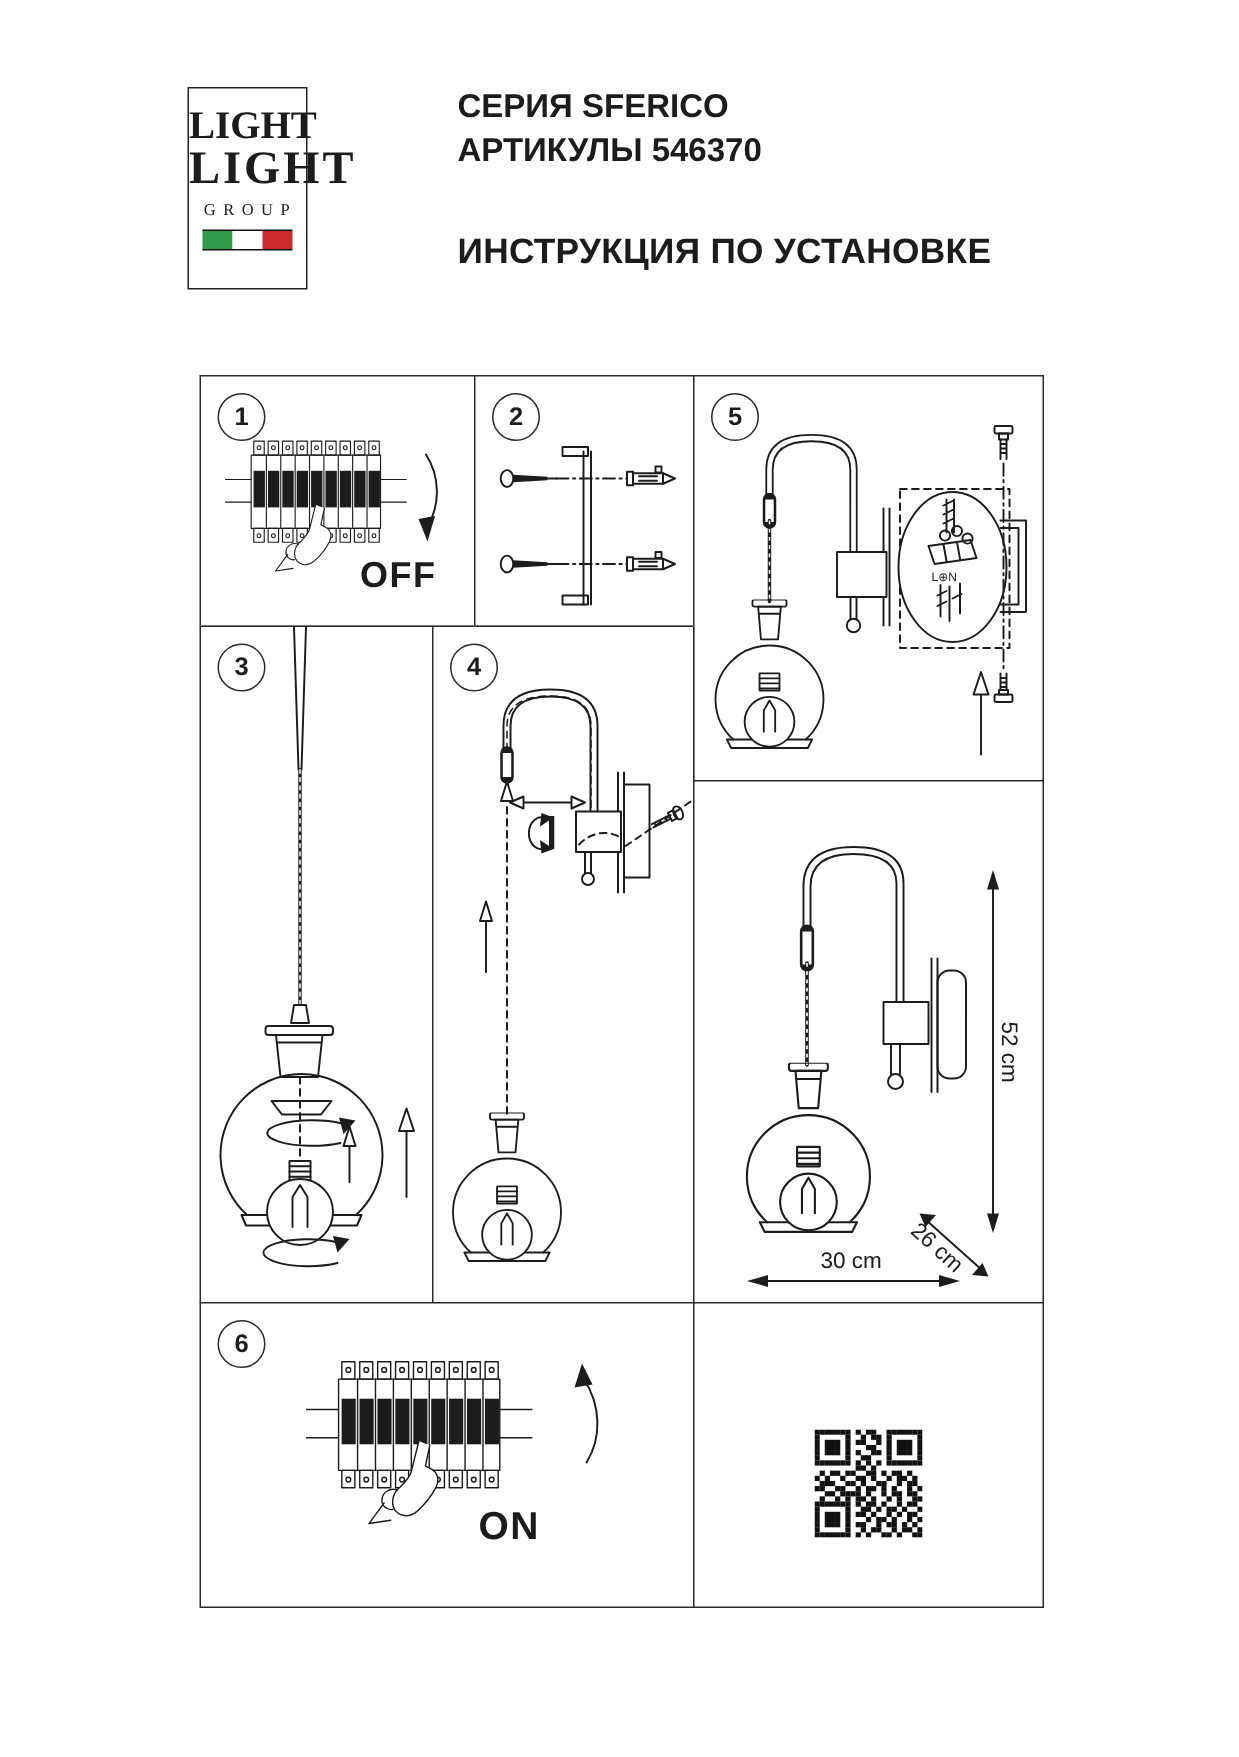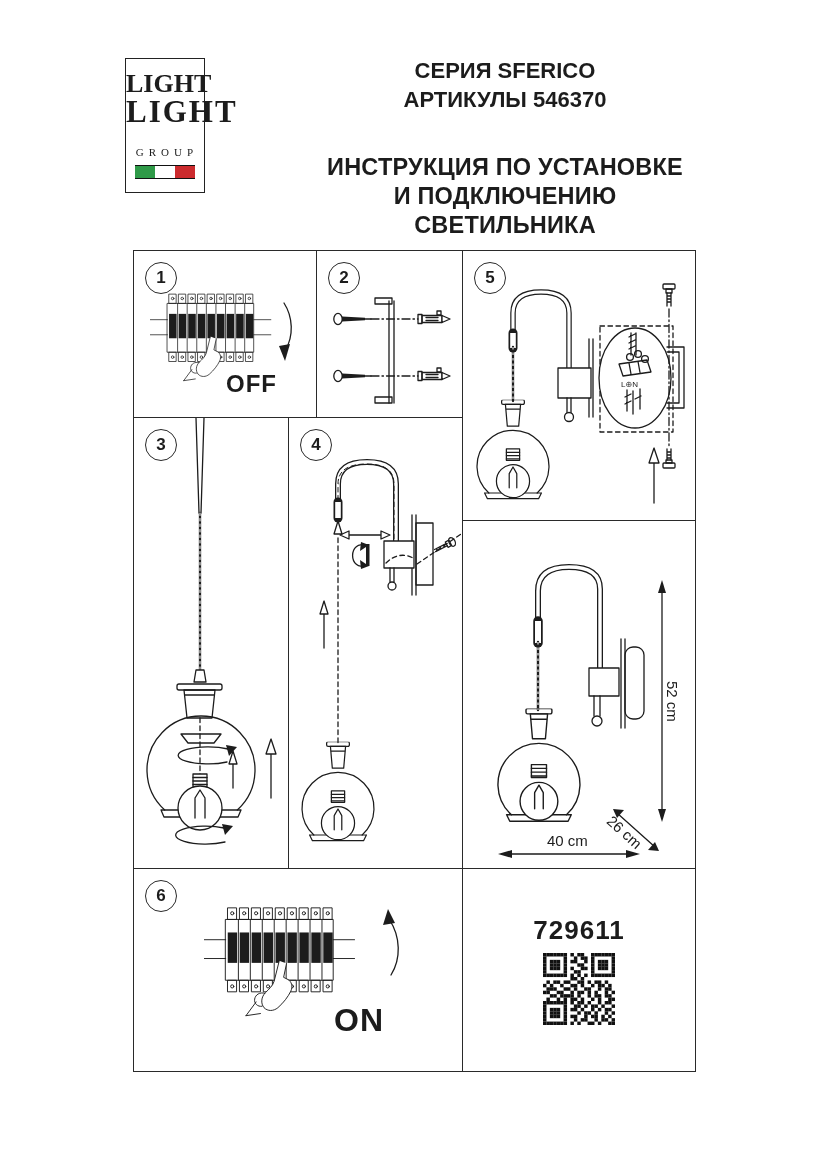--- a/index.html
+++ b/index.html
@@ -4,25 +4,25 @@
 <style>
   html,body{margin:0;padding:0}
   body{width:826px;height:1171px;background:#fff;position:relative;
        font-family:"Liberation Sans",sans-serif;color:#1c1c1c;overflow:hidden}
   .abs{position:absolute}
   
   .logo-box{left:125px;top:58px;width:80px;height:135px;border:1.6px solid #222;
             text-align:center;box-sizing:border-box;padding-top:12px;background:#fff}
   .logo-l1{font:700 26px "Liberation Serif",serif;letter-spacing:0;line-height:26px}
   .logo-l2{font:700 31px "Liberation Serif",serif;letter-spacing:2px;line-height:29px}
-  .logo-l3{font:400 11px "Liberation Serif",serif;letter-spacing:5px;margin-top:20px;margin-left:4px}
+  .logo-l3{font:400 11px "Liberation Serif",serif;letter-spacing:5px;margin-top:8px;margin-left:4px}
   .flag{margin:7px 9px 0 9px;height:12px;border-top:1.6px solid #111;border-bottom:1.6px solid #111;
         display:flex}
   .flag div{flex:1;height:100%}
-  .hdr-block{left:305px;top:56px;width:400px;text-align:center}
+  .hdr-block{left:305px;top:56px;width:400px;text-align:left}
   .hdr-line{font:700 22px/29px "Liberation Sans",sans-serif}
   .hdr-title{margin-top:39px;font:700 23.5px/29px "Liberation Sans",sans-serif;letter-spacing:.2px}
   
   .panel{position:absolute;background:#fff;border:1.4px solid #2a2a2a;box-sizing:border-box}
   .panel svg{position:absolute;left:0;top:0}
   .badge{position:absolute;left:11px;top:11px;width:30px;height:30px;border:1.5px solid #2a2a2a;
          border-radius:50%;display:flex;align-items:center;justify-content:center;
          font:700 17px "Liberation Sans",sans-serif;background:#fff;z-index:2}
   .biglabel{position:absolute;font:800 24px "Liberation Sans",sans-serif;letter-spacing:1px;z-index:2}
   .dimlabel{position:absolute;font:400 15px "Liberation Sans",sans-serif;z-index:2;white-space:nowrap}
@@ -134,36 +134,35 @@
     <div style="background: rgb(255, 255, 255);"></div>
     <div style="background: rgb(204, 43, 46);"></div>
   </div>
 </div>
 
 <div class="abs hdr-block">
   <div class="hdr-line">СЕРИЯ SFERICO</div>
   <div class="hdr-line">АРТИКУЛЫ 546370</div>
   <div class="hdr-title">
     <div>ИНСТРУКЦИЯ ПО УСТАНОВКЕ</div>
-    <div>И ПОДКЛЮЧЕНИЮ СВЕТИЛЬНИКА</div>
   </div>
 </div>
 
 <div class="panel" style="left:133px;top:250px;width:184px;height:168px">
   <div class="badge">
       <span>1</span>
     </div>
   <svg width="181" height="165" viewBox="0 0 181 165">
     <use href="#sym-breaker" x="16" y="28" width="122" height="110.4"></use>
     <g class="ln">
       <path d="M150,52 C159,66 160,85 151,100"></path>
       <polygon class="fillk" points="145,95 156,93 151,110"></polygon>
     </g>
   </svg>
-  <span class="biglabel" style="left:92px;top:119px">OFF</span>
+  <span class="biglabel" style="left:106px;top:119px">OFF</span>
 </div>
 
 <div class="panel" style="left:316px;top:250px;width:147px;height:168px">
   <div class="badge">
       <span>2</span>
     </div>
   <svg width="144" height="165" viewBox="0 0 144 165">
     <g class="ln">
       <path d="M72,50 V152 M77,50 V152"></path>
       <rect x="58" y="47" width="17" height="6"></rect>
@@ -368,39 +367,38 @@
       <polygon class="fillk" points="196,330 185,329 192,321"></polygon>
     </g>
     <g class="ln">
       <path d="M39,333 H173"></path>
       <polygon class="fillk" points="49,329 49,337 35,333"></polygon>
       <polygon class="fillk" points="163,329 163,337 177,333"></polygon>
     </g>
   </svg>
   <span class="dimlabel" style="left:201px;top:160px;writing-mode:vertical-rl">52 cm</span>
   <span class="dimlabel" style="left:152px;top:291px;transform:rotate(42deg);transform-origin:left top">26 cm</span>
-  <span class="dimlabel" style="left:84px;top:311px">40 cm</span>
+  <span class="dimlabel" style="left:84px;top:311px">30 cm</span>
 </div>
 
 <div class="panel" style="left:133px;top:868px;width:330px;height:204px">
   <div class="badge">
       <span>6</span>
     </div>
   <svg width="327" height="201" viewBox="0 0 327 201">
     <use href="#sym-breaker" x="70" y="20" width="152" height="137.6"></use>
     <g class="ln">
       <path d="M257,106 C267,90 267,68 255,50"></path>
       <polygon class="fillk" points="249,56 261,54 254,40"></polygon>
     </g>
   </svg>
-  <span class="biglabel" style="left:200px;top:133px;font-size:32px">ON</span>
+  <span class="biglabel" style="left:185px;top:133px;font-size:26px">ON</span>
 </div>
 
 <div class="panel" style="left:462px;top:868px;width:234px;height:204px">
-  <div class="article-num">729611</div>
   <svg id="qr-svg" width="72" height="72" viewBox="0 0 72 72" style="left:80px;top:84px">
       <rect x="0.00" y="0.00" width="3.478571428571428" height="3.478571428571428" fill="#111"></rect>
       <rect x="3.43" y="0.00" width="3.478571428571428" height="3.478571428571428" fill="#111"></rect>
       <rect x="6.86" y="0.00" width="3.478571428571428" height="3.478571428571428" fill="#111"></rect>
       <rect x="10.29" y="0.00" width="3.478571428571428" height="3.478571428571428" fill="#111"></rect>
       <rect x="13.71" y="0.00" width="3.478571428571428" height="3.478571428571428" fill="#111"></rect>
       <rect x="17.14" y="0.00" width="3.478571428571428" height="3.478571428571428" fill="#111"></rect>
       <rect x="20.57" y="0.00" width="3.478571428571428" height="3.478571428571428" fill="#111"></rect>
       <rect x="27.43" y="0.00" width="3.478571428571428" height="3.478571428571428" fill="#111"></rect>
       <rect x="34.29" y="0.00" width="3.478571428571428" height="3.478571428571428" fill="#111"></rect>

